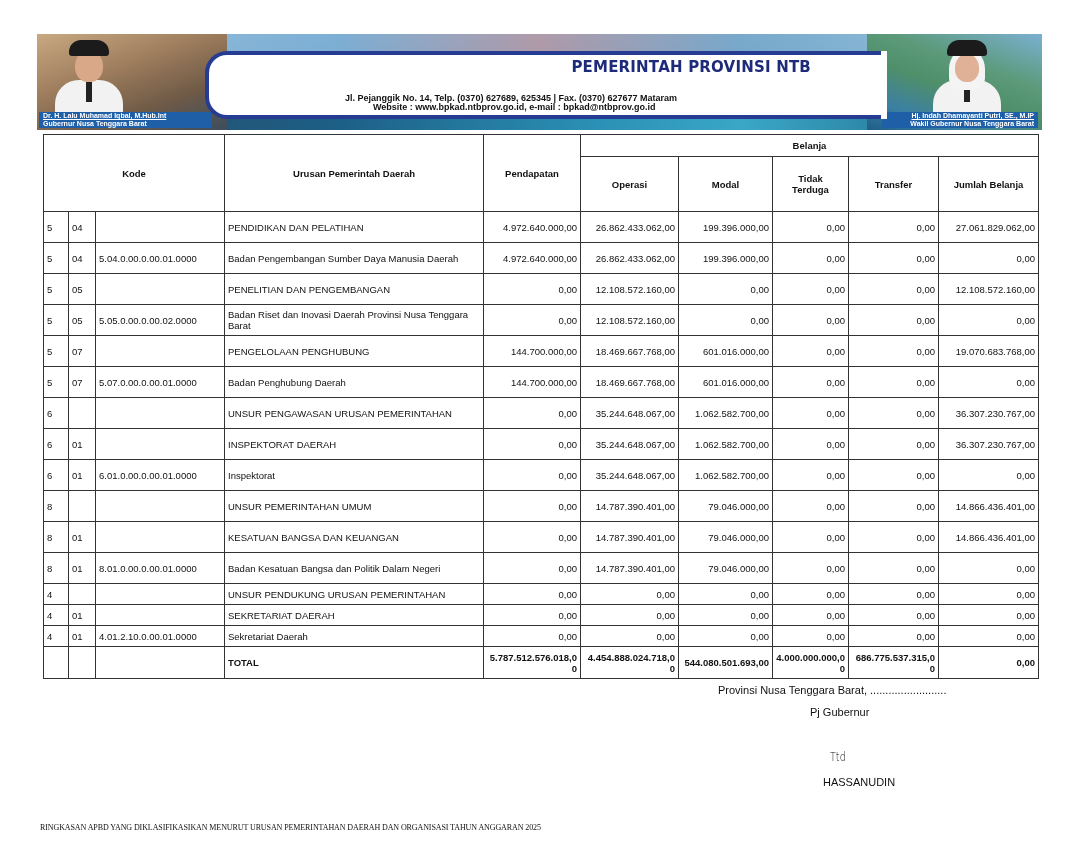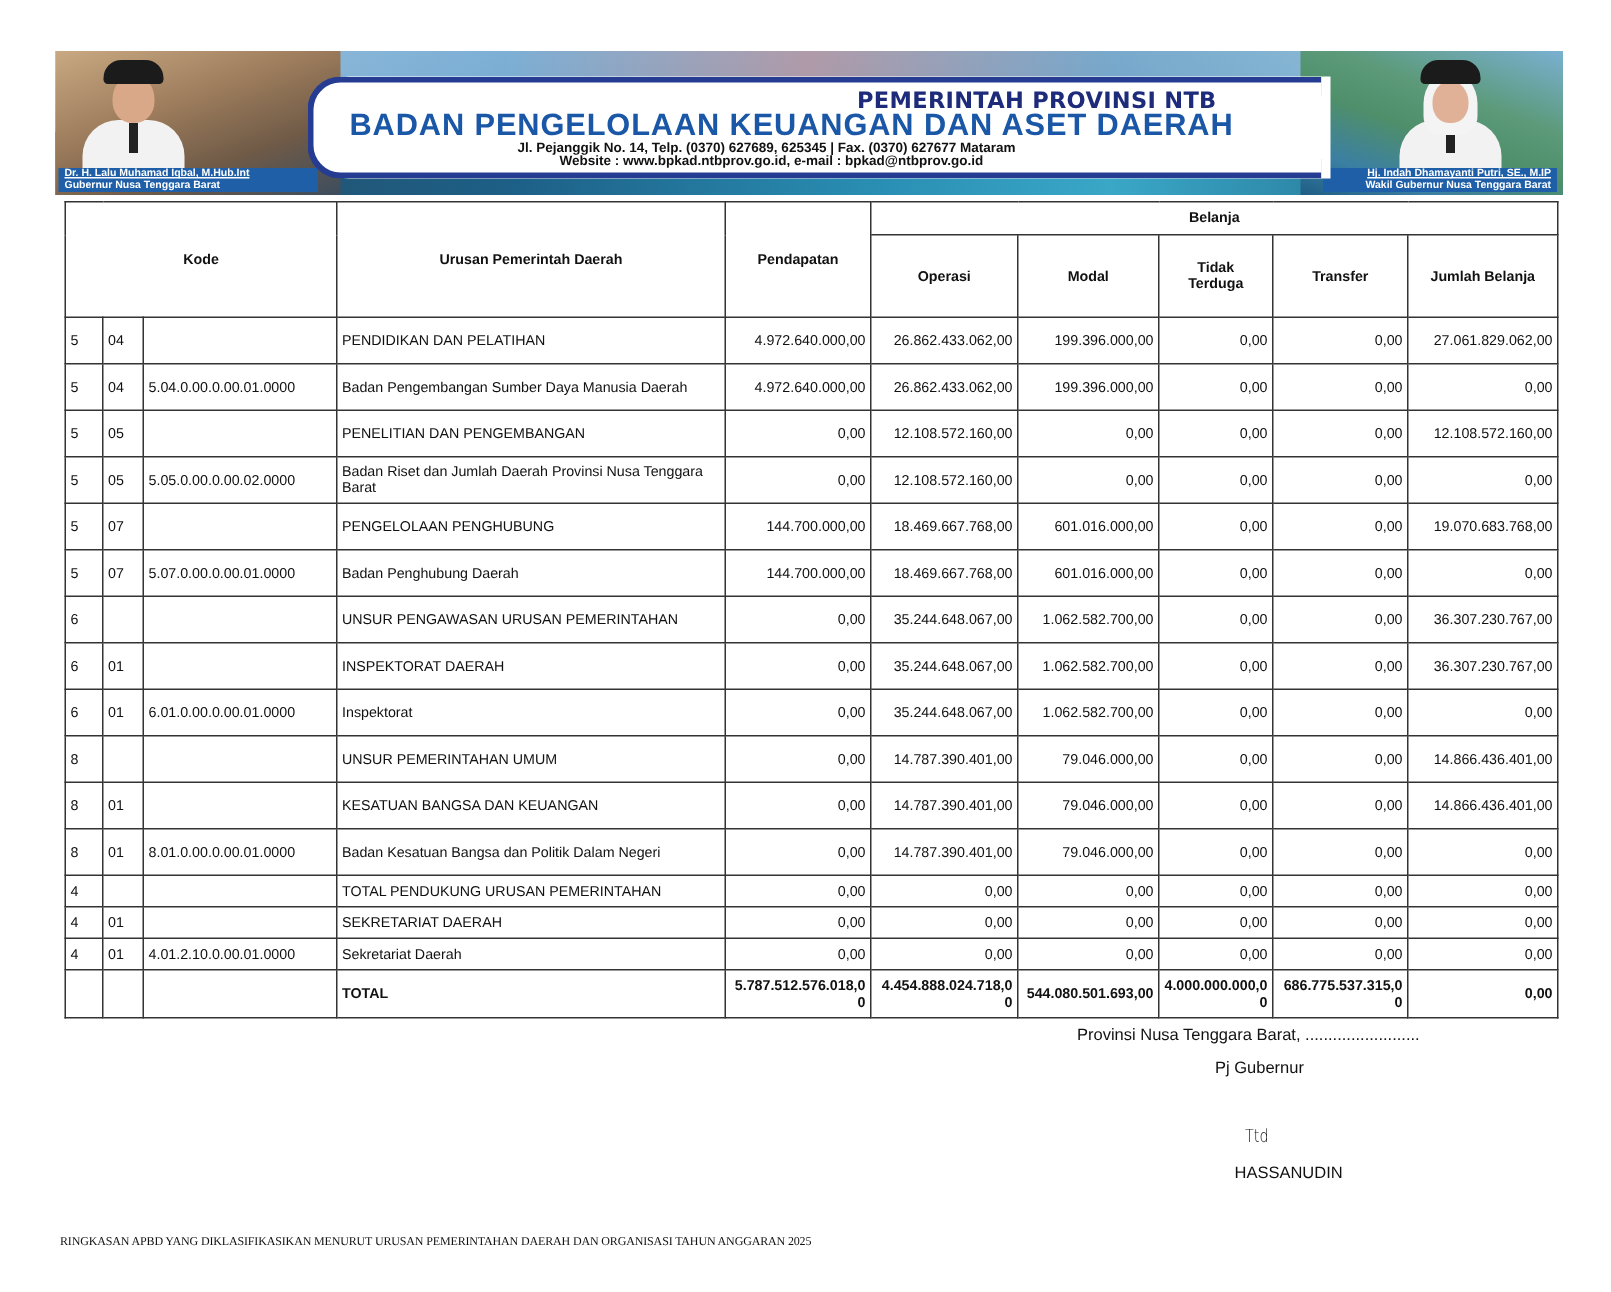--- a/index.html
+++ b/index.html
@@ -126,21 +126,20 @@
     <span class="nm">Dr. H. Lalu Muhamad Iqbal, M.Hub.Int</span>
     <span>Gubernur Nusa Tenggara Barat</span>
   </div>
   <div class="caption right">
     <span class="nm">Hj. Indah Dhamayanti Putri, SE., M.IP</span>
     <span>Wakil Gubernur Nusa Tenggara Barat</span>
   </div>
 
   <div class="title-box">
     <div class="t1">PEMERINTAH PROVINSI NTB</div>
-    <div class="t2">BADAN PENGELOLAAN KEUANGAN DAN ASET DAERAH</div>
     <div class="t3">Jl. Pejanggik No. 14, Telp. (0370) 627689, 625345 | Fax. (0370) 627677 Mataram</div>
     <div class="t4">Website : www.bpkad.ntbprov.go.id, e-mail : bpkad@ntbprov.go.id</div>
   </div>
 </div>
 
 <table class="rekap">
   <colgroup>
     <col style="width:25px">
       <col style="width:27px">
       <col style="width:129px">
@@ -239,21 +238,21 @@
           <span class="wrap">0,00</span>
         </td>
         <td class="num">
           <span class="wrap">12.108.572.160,00</span>
         </td>
       </tr>
       <tr class="r2">
         <td class="code1">5</td>
         <td class="code2">05</td>
         <td class="left">5.05.0.00.0.00.02.0000</td>
-        <td class="name">Badan Riset dan Jumlah Daerah Provinsi Nusa Tenggara Barat</td>
+        <td class="name">Badan Riset dan Inovasi Daerah Provinsi Nusa Tenggara Barat</td>
         <td class="num">
           <span class="wrap">0,00</span>
         </td>
         <td class="num">
           <span class="wrap">12.108.572.160,00</span>
         </td>
         <td class="num">
           <span class="wrap">0,00</span>
         </td>
         <td class="num">
@@ -455,21 +454,21 @@
           <span class="wrap">0,00</span>
         </td>
         <td class="num">
           <span class="wrap">0,00</span>
         </td>
       </tr>
       <tr class="r1">
         <td class="code1">4</td>
         <td class="code2"></td>
         <td class="left"></td>
-        <td class="name">TOTAL PENDUKUNG URUSAN PEMERINTAHAN</td>
+        <td class="name">UNSUR PENDUKUNG URUSAN PEMERINTAHAN</td>
         <td class="num">
           <span class="wrap">0,00</span>
         </td>
         <td class="num">
           <span class="wrap">0,00</span>
         </td>
         <td class="num">
           <span class="wrap">0,00</span>
         </td>
         <td class="num">

